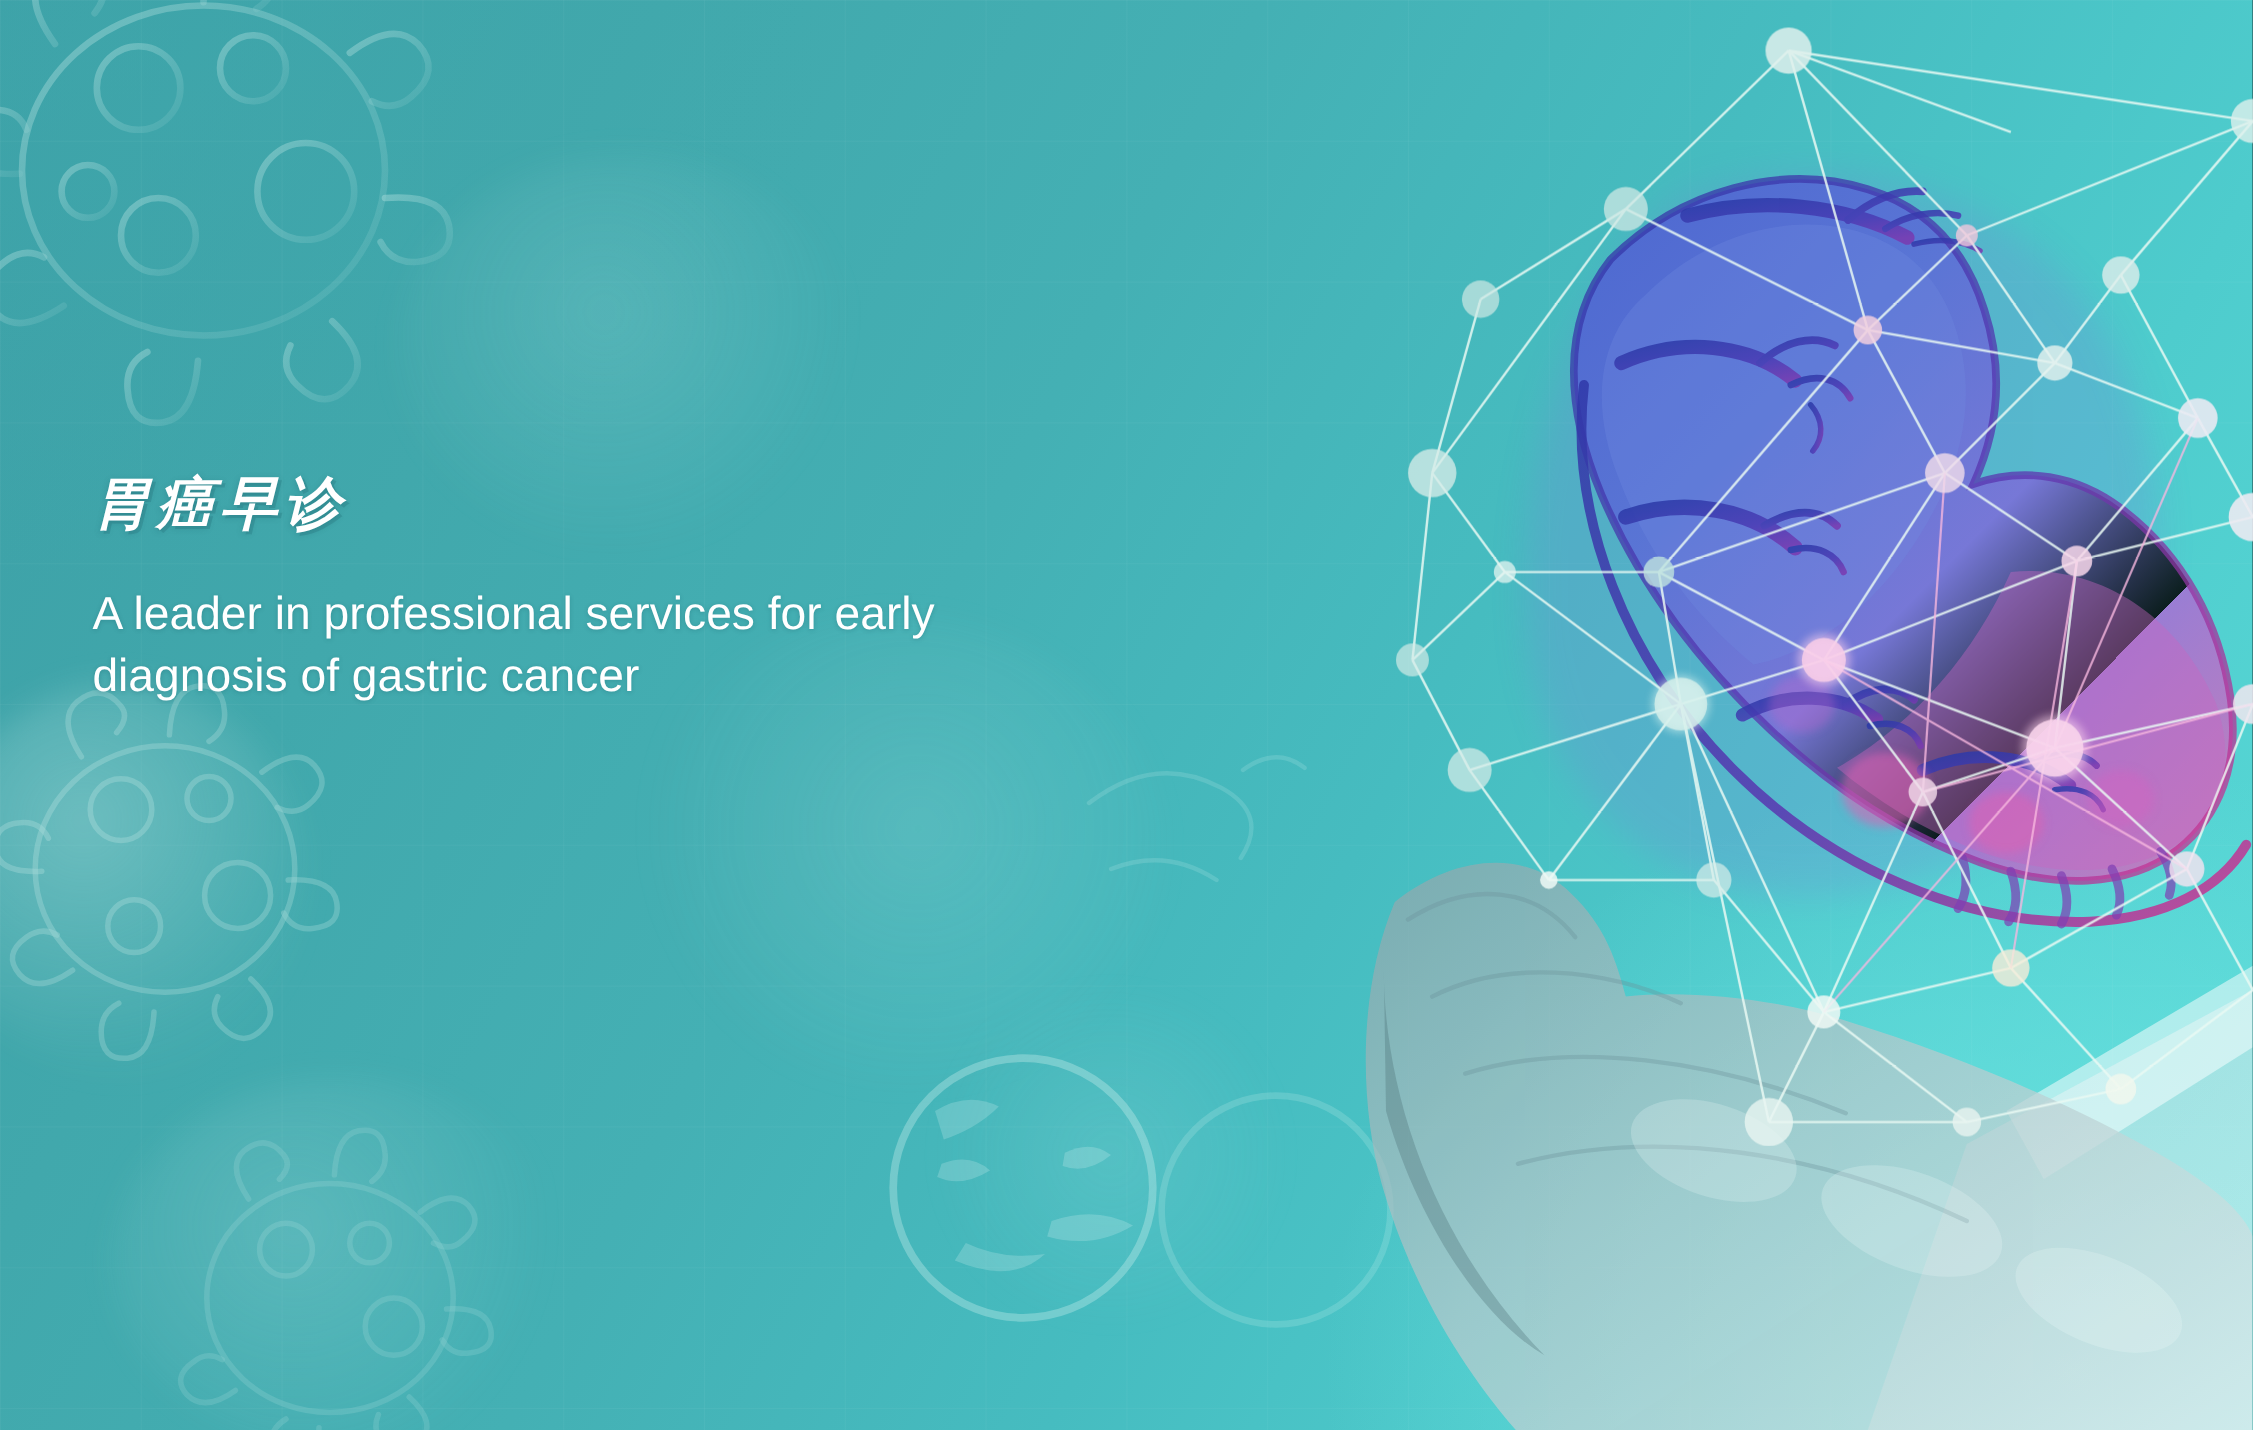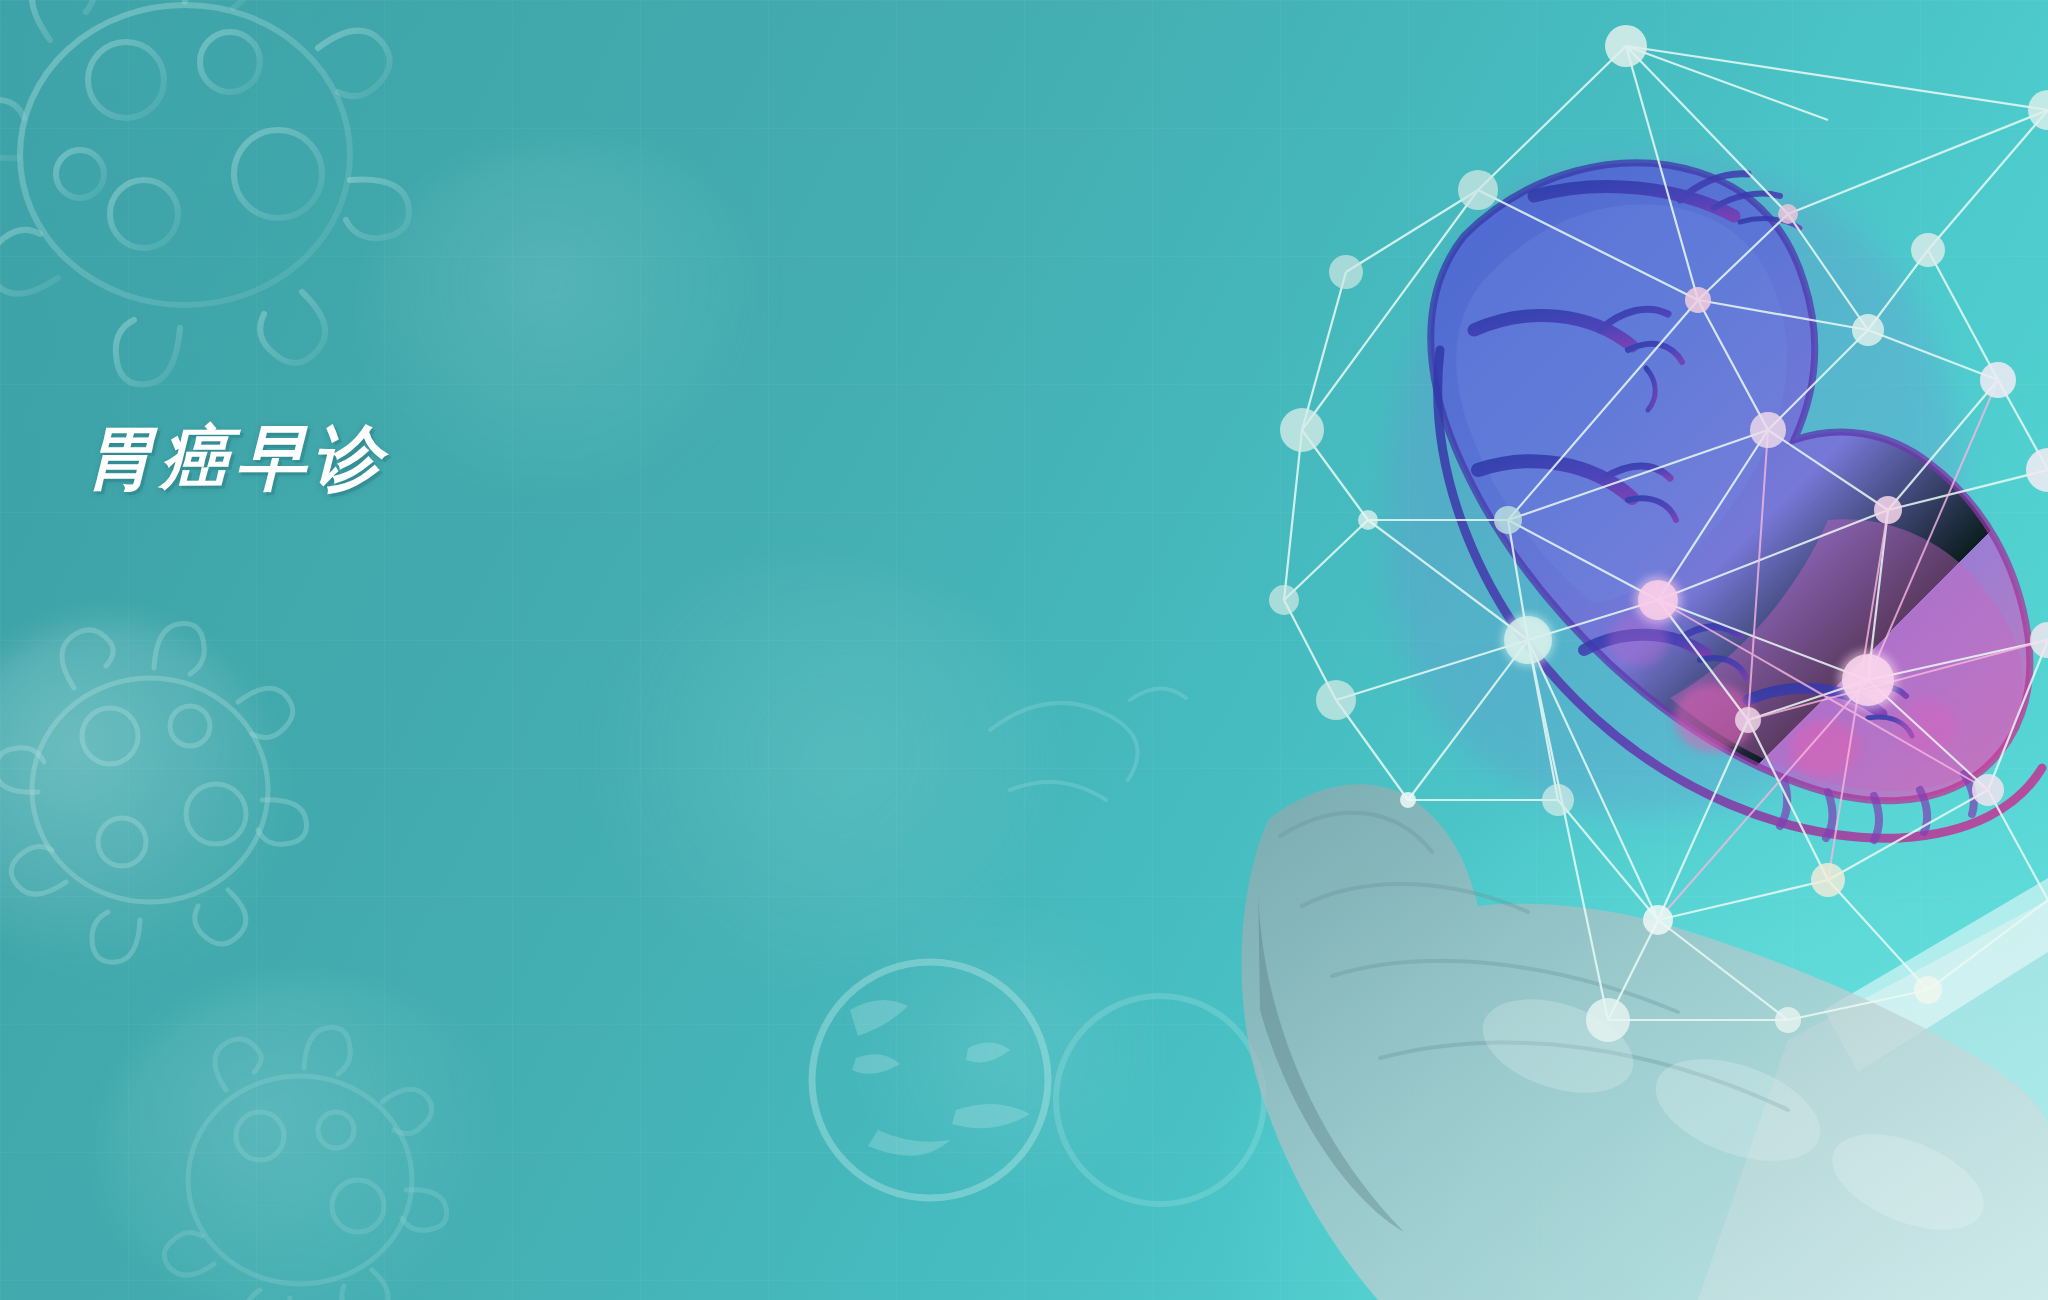--- a/index.html
+++ b/index.html
@@ -48,21 +48,21 @@
   
   .headline-block {
     position: absolute;
     left: 84px;
     top: 412px;
     width: 1000px;
   }
   .cn-line {
     color: #ffffff;
     font-weight: bold;
-    font-size: 70px;
+    font-size: 52px;
     line-height: 92px;
     letter-spacing: 6px;
     font-style: italic;
     white-space: nowrap;
     text-shadow: 3px 3px 0 rgba(40,120,130,0.35), 0 2px 6px rgba(20,80,90,0.25);
     font-family: "DejaVu Sans", "Liberation Sans", sans-serif;
   }
   .cn-line.l2 { letter-spacing: 4px; }
 
   .en-sub {
@@ -476,15 +476,19 @@
           <circle cx="640" cy="680" r="30" fill="#ffd9f0"></circle>
           <circle cx="430" cy="600" r="24" fill="#ffd2ee"></circle>
           <circle cx="300" cy="640" r="26" fill="#dff7f2"></circle>
         </g>
       </g>
     </svg>
   </div>
 
   <div class="headline-block">
     <div class="cn-line l1">胃癌早诊</div>
+    <div class="en-sub">
+      <div>A leader in professional services for early</div>
+      <div>diagnosis of gastric cancer</div>
+    </div>
   </div>
 
 </div>
 
 </body></html>

